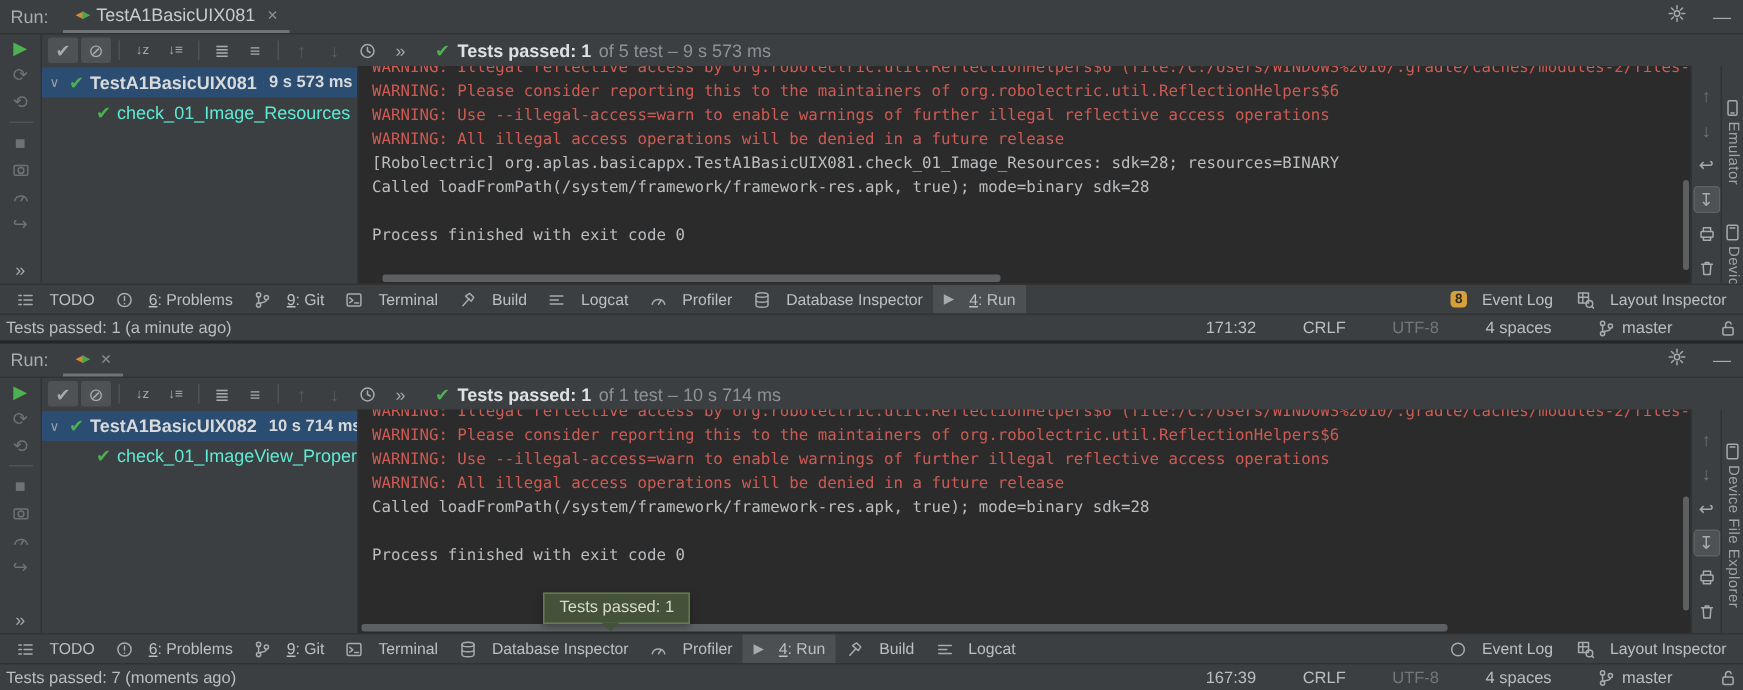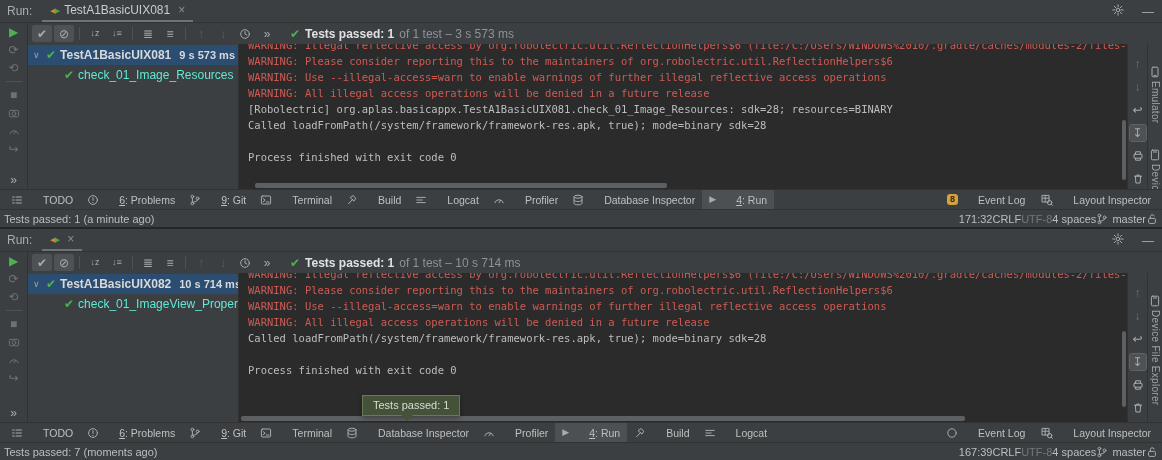--- a/index.html
+++ b/index.html
@@ -59,29 +59,29 @@
   flex-direction:column;align-items:center;gap:7px;padding-top:12px}
 .cbtn{width:16px;height:16px;display:flex;align-items:center;justify-content:center;border-radius:2px;flex:none}
 .cbtn.tog{background:#4E5254;outline:1px solid #5E6265}
 .sidestrip{width:15px;flex:none;border-left:1px solid #323232;display:flex;flex-direction:column;
   align-items:center;gap:26px;padding-top:22px;overflow:hidden}
 .sidetab{display:flex;flex-direction:column;align-items:center;gap:3px;color:#9FA3A6}
 .vlabel{writing-mode:vertical-rl;font-size:10px;letter-spacing:.3px}
 
 .twbar{height:20px;flex:none;border-top:1px solid #323232;display:flex;align-items:stretch;
   padding:0 4px;font-size:10.5px;color:#BDC0C2;white-space:nowrap}
-.twitem{display:flex;align-items:center;gap:20px;padding:0 7px}
+.twitem{display:flex;align-items:center;gap:10px;padding:0 7px}
 .twitem.sel{background:#4C5052}
 .lblwrap{display:inline-flex}
 .mn{text-decoration:underline}
 .twright{margin-left:auto;display:flex;align-items:stretch;gap:2px}
 .badge{background:#D6A13C;color:#332B18;font-size:9px;font-weight:bold;border-radius:3px;padding:0 3px;line-height:11px}
 .statusbar{height:18px;flex:none;border-top:1px solid #323232;display:flex;align-items:center;
   font-size:11px;color:#BBBEC0;padding:0 4px;white-space:nowrap}
-.sbright{margin-left:auto;display:flex;align-items:center;gap:0}
+.sbright{margin-left:auto;display:flex;align-items:center;gap:31px}
 .sdim{color:#73777A}
 .sbitem{display:flex;align-items:flex-end;gap:4px}
 
 .icon{display:inline-flex;align-items:center;justify-content:center;color:#A7ABAD;font-size:12px;line-height:1;flex:none}
 .ic-green{color:#4DB151}
 .ic-dim{color:#6E7275}
 .ic-dis{color:#595D60}
 .small{font-size:9px}
 .chev{font-size:9px}
 .svgi{width:12px;height:12px;display:block}
@@ -174,21 +174,21 @@
                   <path d="M6 3.6V6l1.8 1"></path>
                 </svg>
               </span>
             </span>
             <span class="tbtn">
               <span class="icon ">»</span>
             </span>
             <div class="summary">
               <span class="icon ic-green">✔</span>
               <span class="pb">Tests passed: 1</span>
-              <span>of 1 test – 3 s 573 ms</span>
+              <span>of 5 test – 9 s 573 ms</span>
             </div>
           </div>
           <div class="contentrow">
             <div class="tree">
               <div class="trow sel">
                 <span class="chev">∨</span>
                 <span class="icon ic-green">✔</span>
                 <span class="tname">TestA1BasicUIX081</span>
                 <span class="pkg">(org.aplas.basica</span>
                 <span class="dur">9 s 573 ms</span>

